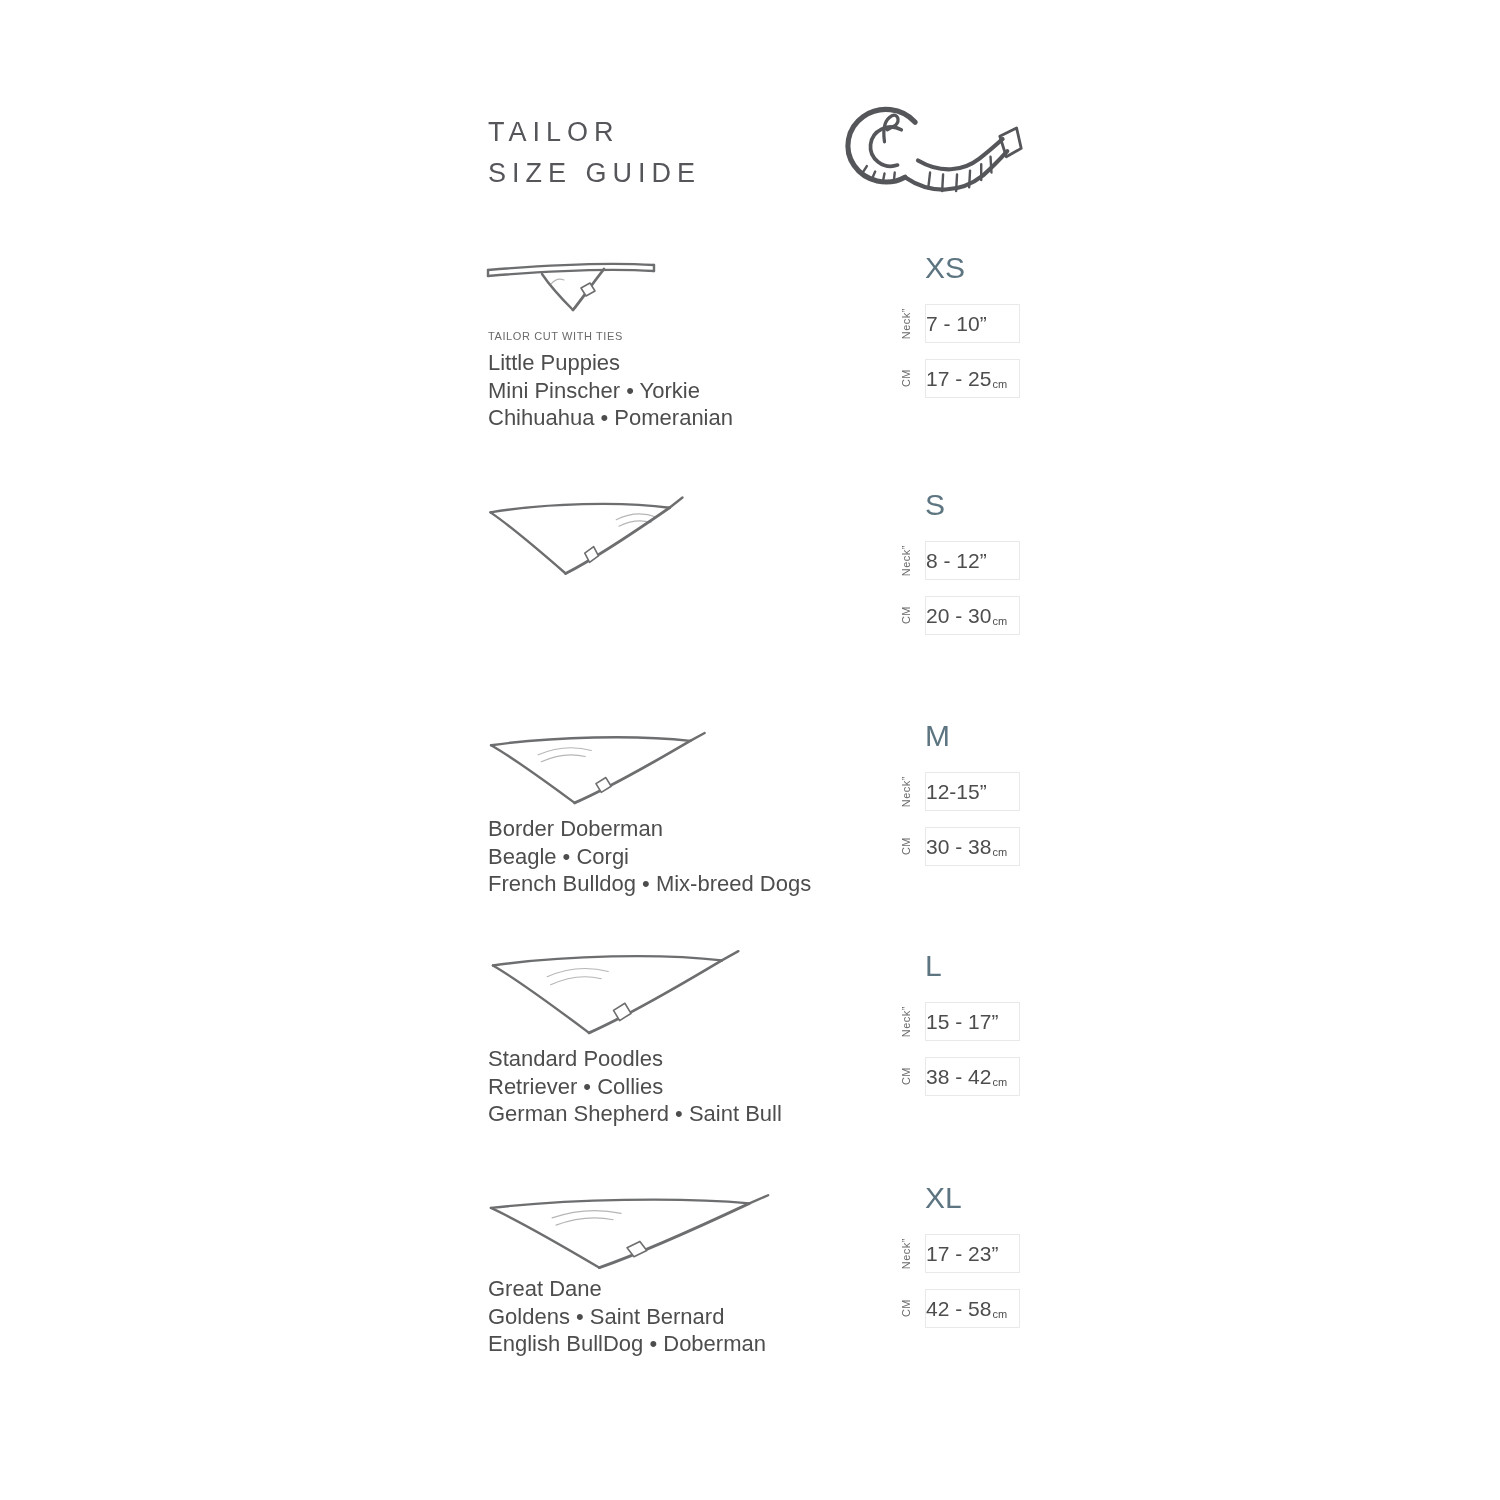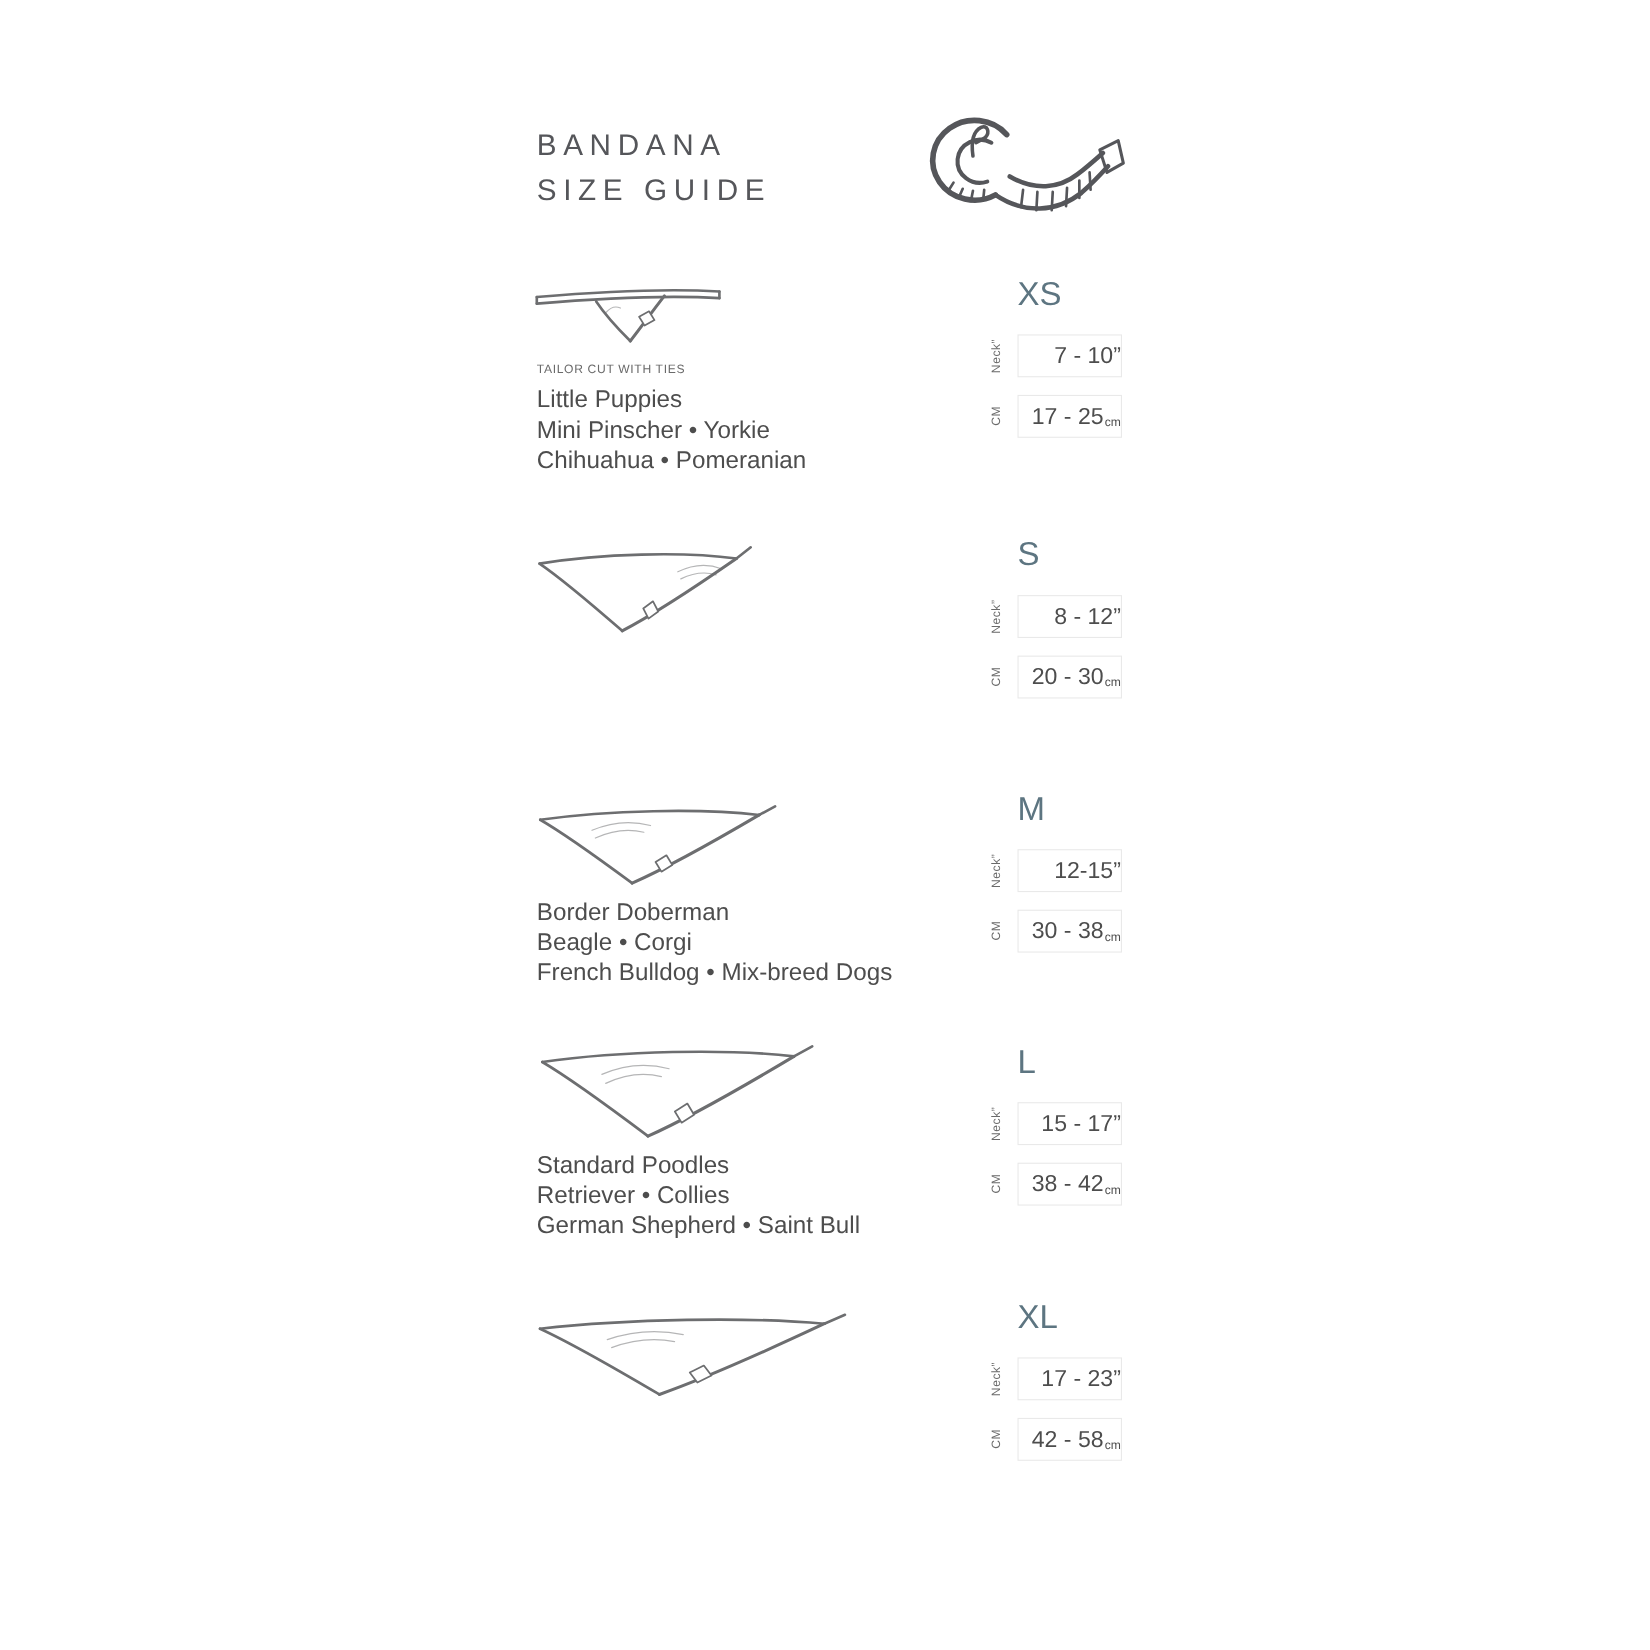--- a/index.html
+++ b/index.html
@@ -44,31 +44,31 @@
   .measure-col{position:absolute;left:420px;top:0;width:130px;}
   .row-l .measure-col{top:8px;}
   .size-code{margin-left:25px;width:95px;height:36px;line-height:36px;text-align:left;
              font-size:30px;color:var(--size-label);}
   .measure-row{display:flex;align-items:center;}
   .measure-row.neck{margin-top:18px;}
   .measure-row.cmr{margin-top:16px;}
   .vlabel{writing-mode:vertical-rl;transform:rotate(180deg);width:22px;font-size:11px;
           letter-spacing:.5px;color:var(--caption-text);text-align:center;}
   .mbox{margin-left:3px;width:95px;height:39px;border:1px solid var(--box-border);
-        background:#fff;display:flex;align-items:center;justify-content:flex-end;
+        background:#fff;display:flex;align-items:center;justify-content:flex-start;
         font-size:21px;color:var(--body-text);}
   .mbox .unit{font-size:11px;align-self:center;position:relative;top:5px;margin-left:1px;}
 </style>
 </head>
 <body>
 
 <div class="canvas">
 
   <div class="title">
-    <div>BANDANA</div>
+    <div>TAILOR</div>
     <div>SIZE GUIDE</div>
   </div>
 
   <svg class="tape-icon" viewBox="0 0 200 112">
     <path d="M 83 23 A 41 39 0 1 0 72 82" stroke-width="5.5"></path>
     <path d="M 68 31 A 22 21 0 1 0 64 69" stroke-width="4"></path>
     <path d="M 50 44 C 48 30 50 20 58 16 C 64 13 67 21 62 26 L 53 31" stroke-width="3.5"></path>
     <path d="M 86 64 C 110 78 134 76 152 62 C 160 56 168 49 177 41" stroke-width="4.5"></path>
     <path d="M 72 82 C 100 101 132 99 156 80 C 164 73 173 64 182 54" stroke-width="4.5"></path>
     <path d="M 174 38 L 192 29 L 197 51 L 181 60 Z" fill="#55565a" stroke-width="3"></path>
@@ -207,20 +207,25 @@
   <section class="row row-xl">
     <svg class="illo" viewBox="0 0 300 95" preserveAspectRatio="none">
       <path class="outline" d="M 8 22 C 90 12 200 10 270 17"></path>
       <path class="outline" d="M 270 17 L 289 8"></path>
       <path class="outline" d="M 8 22 C 40 38 90 70 118 88"></path>
       <path class="thickedge" d="M 118 88 C 160 72 225 40 270 17"></path>
       <path class="fold" d="M 70 33 Q 105 20 140 28"></path>
       <path class="fold" d="M 74 41 Q 104 29 132 35"></path>
       <path class="tag" d="M 146 66 l 13 -7 l 7 10 l -13 7 z"></path>
     </svg>
+    <div class="desc">
+      <div>Great Dane</div>
+      <div>Goldens • Saint Bernard</div>
+      <div>English BullDog • Doberman</div>
+    </div>
     <div class="measure-col">
       <div class="size-code">XL</div>
       <div class="measure-row neck">
         <span class="vlabel">Neck”</span>
         <div class="mbox">
           <span>17 - 23”</span>
         </div>
       </div>
       <div class="measure-row cmr">
         <span class="vlabel">CM</span>

